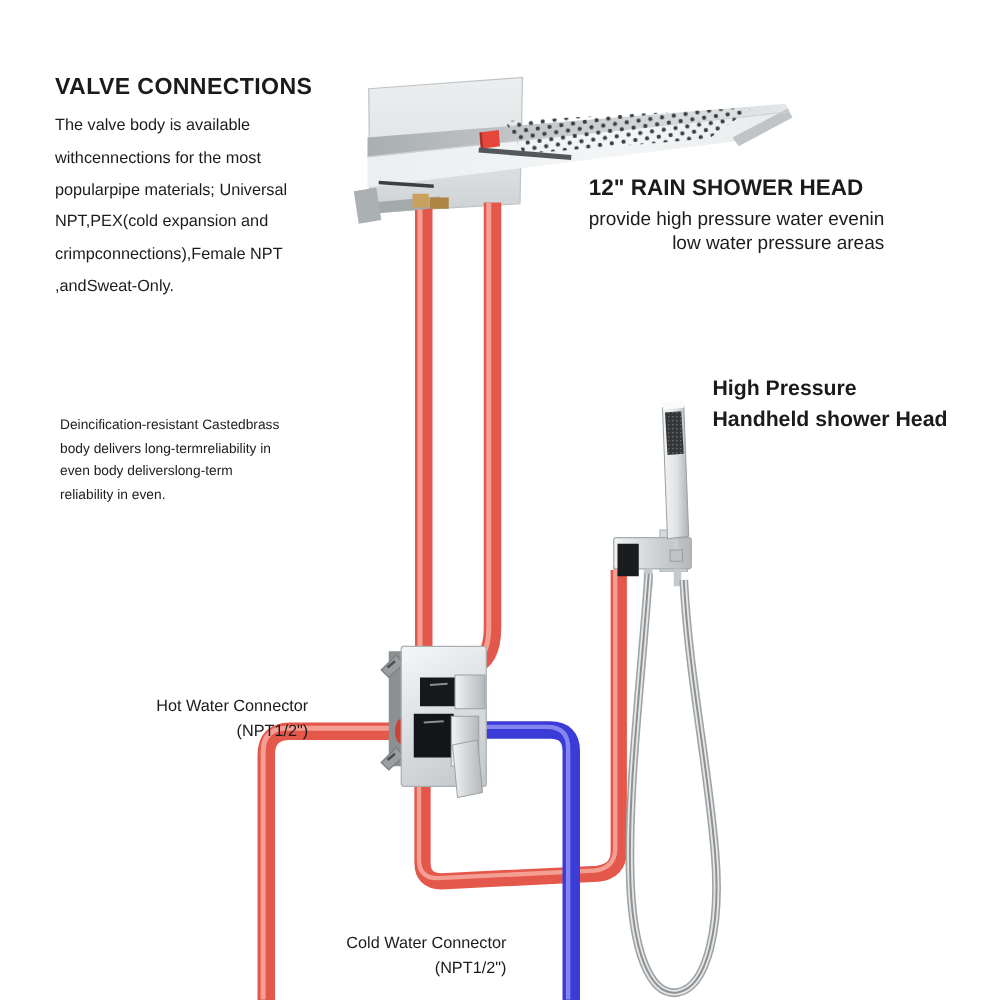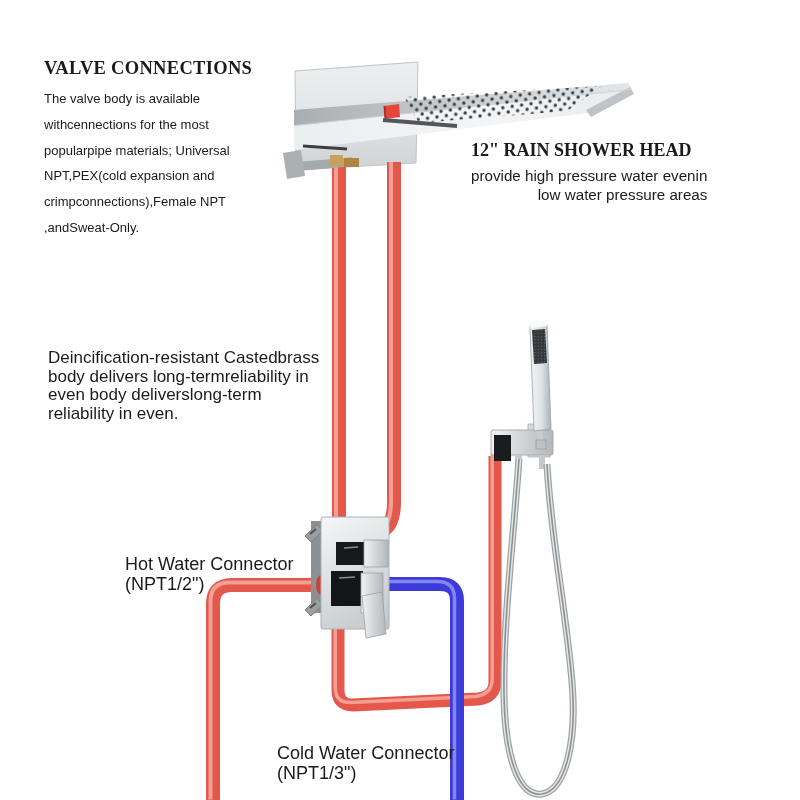--- a/index.html
+++ b/index.html
@@ -1,30 +1,30 @@
 <!DOCTYPE html>
 <html><head>
 <meta charset="utf-8">
 <style>
   html,body{margin:0;padding:0;background:#ffffff;}
   .stage{position:relative;width:800px;height:800px;background:#ffffff;overflow:hidden;
          font-family:"Liberation Sans", sans-serif;color:#1b1b1b;}
   svg{position:absolute;left:0;top:0;}
   .ann{position:absolute;}
-  .ann h2{margin:0;font-weight:bold;white-space:pre;font-family:Liberation Serif, serif;}
+  .ann h2{margin:0;font-weight:bold;white-space:pre;}
   .ann p{margin:0;white-space:pre;}
   .b1 h2{font-size:18.5px;letter-spacing:.3px;}
   .b1 p{margin-top:7px;font-size:13px;line-height:25.8px;}
   .b2 h2{font-size:18px;}
   .b2 p{margin-top:6px;font-size:15.2px;line-height:18.6px;text-align:right;}
   .b3 h2{font-size:17.2px;}
-  .b3 p{margin-top:24px;font-size:17px;line-height:18.7px;}
+  .b3 p{margin-top:6px;font-size:11px;line-height:18.7px;}
   .b4 h2{font-size:17px;line-height:24.5px;}
   .b4 p{margin-top:5.5px;font-size:15.2px;line-height:18.7px;}
-  .lbl p{font-size:18px;line-height:19.8px;}
+  .lbl p{font-size:13px;line-height:19.8px;text-align:right;}
 </style>
 </head>
 <body>
 
 <div class="stage">
 
   <svg width="800" height="800" viewBox="0 0 800 800">
     <defs>
       <linearGradient id="gradPlate" x1="0" y1="62" x2="0" y2="176" gradientUnits="userSpaceOnUse">
         <stop offset="0" stop-color="#eceeef"></stop>
@@ -160,25 +160,27 @@
   </div>
 
   <div class="ann b3" style="left:48px;top:325px;">
     <p>Deincification-resistant Castedbrass
 body delivers long-termreliability in
 even body deliverslong-term
 reliability in even.</p>
   </div>
 
   <div class="ann b4" style="left:570px;top:299px;">
+    <h2>High Pressure
+Handheld shower Head</h2>
   </div>
 
   <div class="ann lbl" style="left:125px;top:555px;">
     <p>Hot Water Connector
 (NPT1/2")</p>
   </div>
 
   <div class="ann lbl" style="left:277px;top:744px;">
     <p>Cold Water Connector
-(NPT1/3")</p>
+(NPT1/2")</p>
   </div>
 
 </div>
 
 </body></html>

